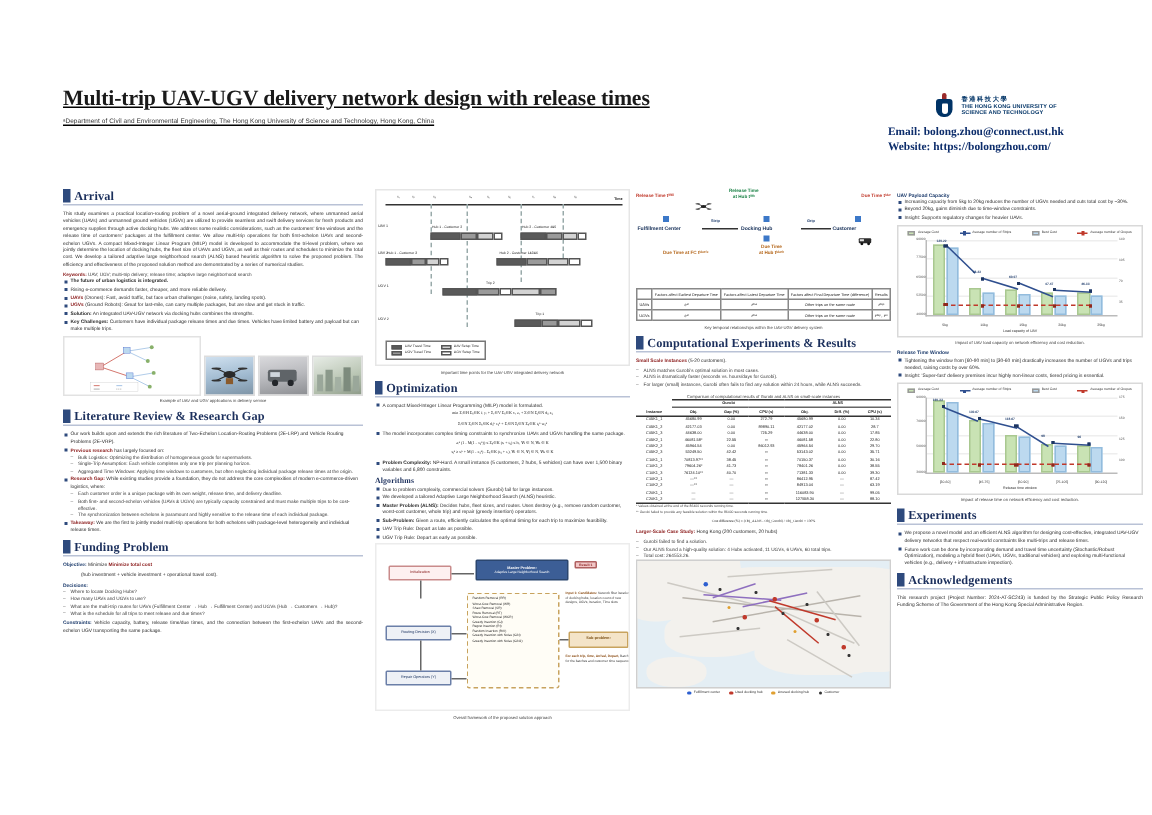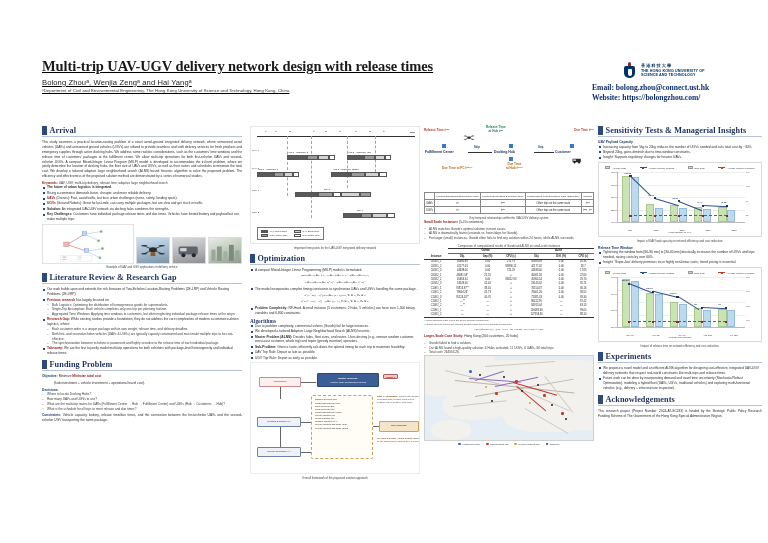--- a/index.html
+++ b/index.html
@@ -337,21 +337,20 @@
     font-family: "Liberation Serif", serif;
   }
 </style>
 </head>
 <body>
 
 <div class="poster">
 
   <div class="header">
     <div class="title">Multi-trip UAV-UGV delivery network design with release times</div>
-    <div class="authors">Bolong Zhouᵃ, Wenjia Zengᵃ and Hai Yangᵃ</div>
     <div class="affil">ᵃDepartment of Civil and Environmental Engineering, The Hong Kong University of Science and Technology, Hong Kong, China</div>
   </div>
 
   <div class="logo-block">
     <div class="logo-row">
       <div class="logo-mark">
         <div class="stem"></div>
           <div class="bowl"></div>
           <div class="inner"></div>
       </div>
@@ -742,20 +741,24 @@
           <td>UGVs</td>
           <td class="grn-it">tᵣᵉˡ</td>
           <td class="red-it">tᵈᵘᵉ</td>
           <td>Other trips on the same route</td>
           <td class="blu-it">tᵈᵉᵖ , tᵃʳʳ</td>
         </tr>
       </tbody>
     </table>
     <div class="caption">Key temporal relationships within the UAV-UGV delivery system</div>
 
+    <div class="sec-head" style="margin-top:4px">
+      <span class="sec-bar"></span>
+      <span class="sec-title">Computational Experiments &amp; Results</span>
+    </div>
     <div class="para">
       <span class="maroon">Small Scale Instances</span>
       <span>(5-20 customers).</span>
     </div>
     <ul class="sub">
       <li>ALNS matches Gurobi's optimal solution in most cases.</li>
       <li>ALNS is dramatically faster (seconds vs. hours/days for Gurobi).</li>
       <li>For larger (small) instances, Gurobi often fails to find any solution within 24 hours, while ALNS succeeds.</li>
     </ul>
 
@@ -965,24 +968,20 @@
         </span>
       <span class="mlg">
           <i style="background:#333"></i>
           <span>Customer</span>
         </span>
     </div>
   </div>
 
   <div class="col col-right">
 
-    <div class="sec-head">
-      <span class="sec-bar"></span>
-      <span class="sec-title">Sensitivity Tests &amp; Managerial Insights</span>
-    </div>
     <div class="lbl-run">UAV Payload Capacity</div>
     <ul class="bul">
       <li>Increasing capacity from 5kg to 20kg reduces the number of UGVs needed and cuts total cost by ~30%.</li>
       <li>Beyond 20kg, gains diminish due to time-window constraints.</li>
       <li>Insight: Supports regulatory changes for heavier UAVs.</li>
     </ul>
 
     <div class="chart-wrap">
       <div class="chart-legend">
         <span class="cl-item">

